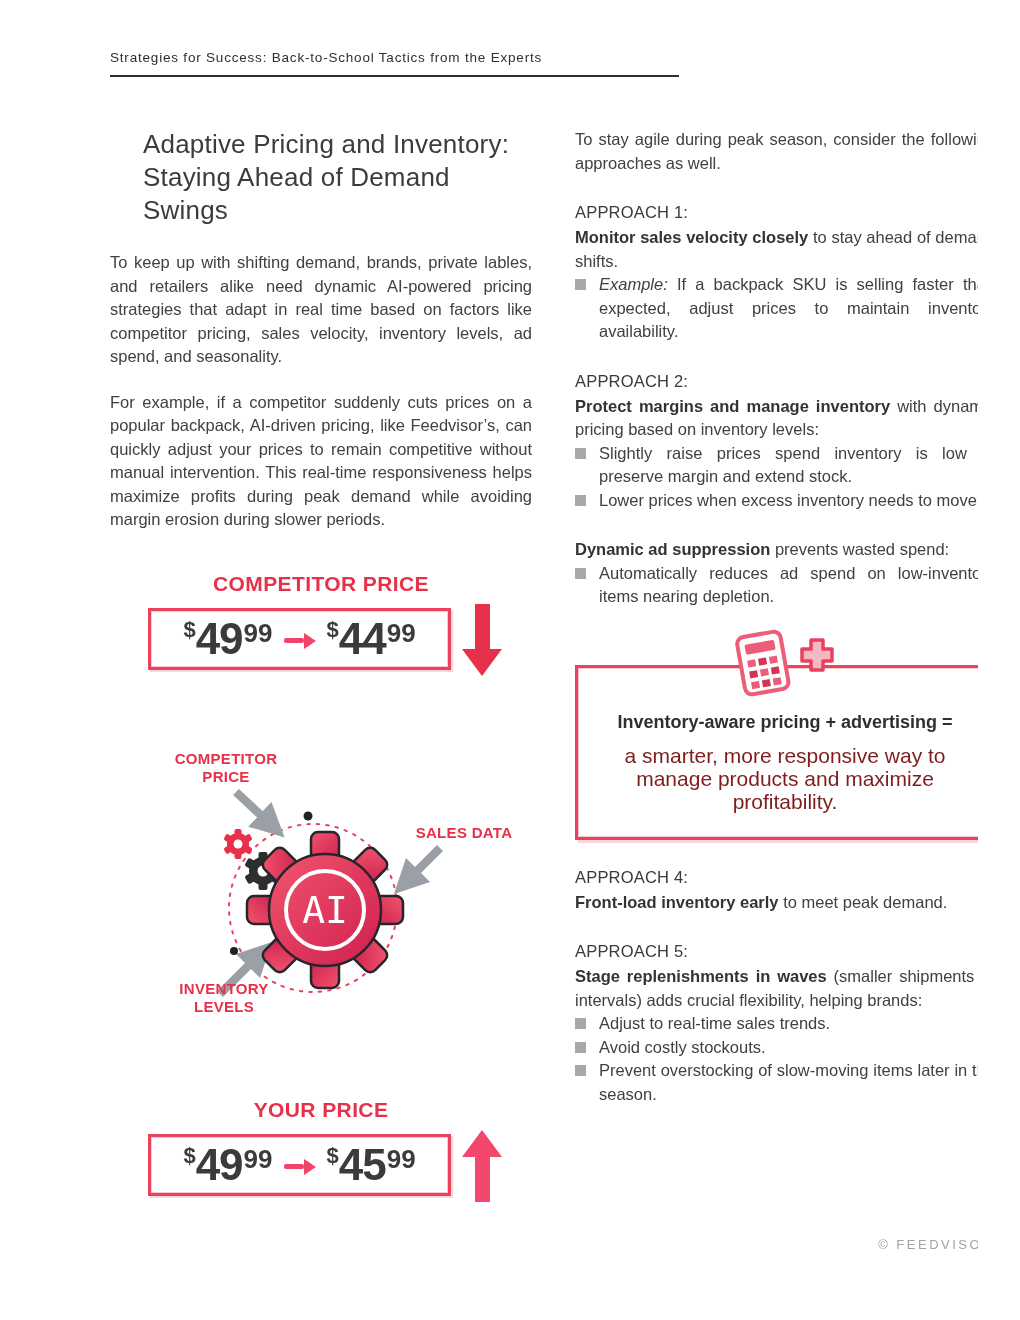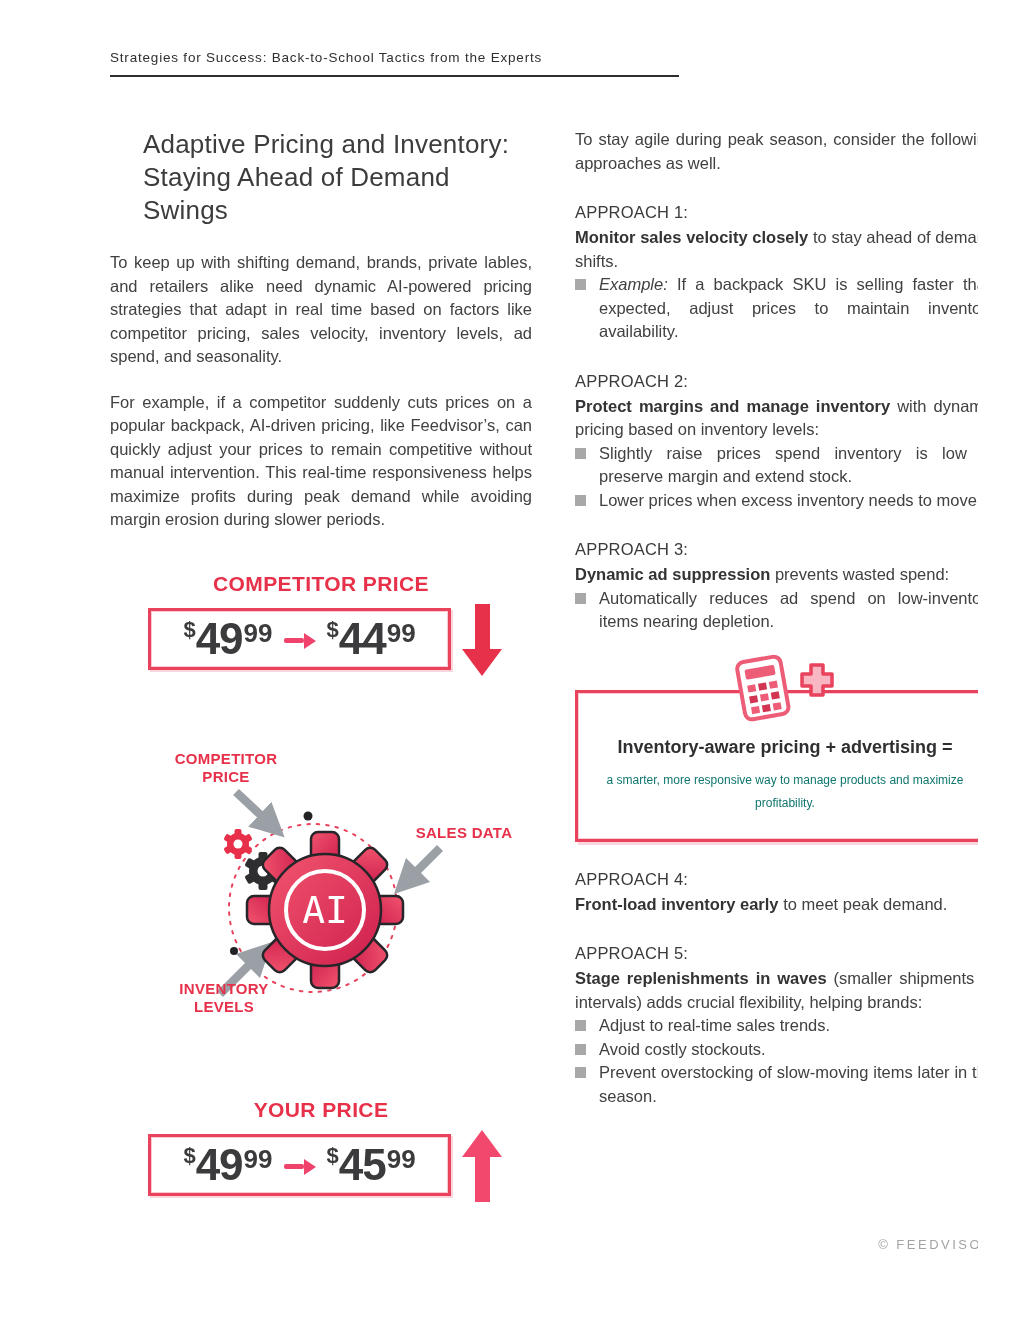--- a/index.html
+++ b/index.html
@@ -75,21 +75,21 @@
   .bullet { display:flex; gap:13px; }
   .bullet .sq { flex:0 0 11px; width:11px; height:11px; background:#a8a8a8; margin-top:6px; }
   .bullet p { font-size:16.5px; line-height:23.5px; text-align:justify; flex:1; }
 
   
   .callout { position:relative; margin-top:56px; border:3px solid #E8425C; background:#fff;
     box-shadow: inset 0 0 0 1px rgba(232,66,92,.28), 3px 3px 0 rgba(232,66,92,.22);
     padding:44px 26px 24px; text-align:center; }
   .callout-icon { position:absolute; top:-44px; left:50%; transform:translateX(-50%); }
   .callout-heading { font-size:18px; font-weight:700; color:#2f2f31; margin-bottom:11px; }
-  .callout-text { font-size:12px; line-height:23px; color:#0f766e; }
+  .callout-text { font-size:21px; line-height:23px; color:#7f1d1d; }
 
   
   .copyright { position:absolute; left:68px; top:1237px; width:884px;
     text-align:right; font-size:13px; letter-spacing:2.5px; color:#a3a3a3; }
 </style>
 </head>
 <body>
 
 <div class="page">
 
@@ -249,21 +249,20 @@
         <span class="sq"></span>
         <p>Slightly raise prices spend inventory is low to preserve margin and extend stock.</p>
       </div>
       <div class="bullet">
         <span class="sq"></span>
         <p>Lower prices when excess inventory needs to move.</p>
       </div>
     </div>
 
     <div class="approach">
-      <div class="approach-label">APPROACH 3:</div>
       <p class="approach-lead"><b>Dynamic ad suppression</b><span> prevents wasted spend:</span></p>
       <div class="bullet">
         <span class="sq"></span>
         <p>Automatically reduces ad spend on low-inventory items nearing depletion.</p>
       </div>
     </div>
 
     <div class="callout">
       <svg class="callout-icon" width="108" height="78" viewBox="0 0 108 78">
         <g transform="rotate(-10 32 40)">

